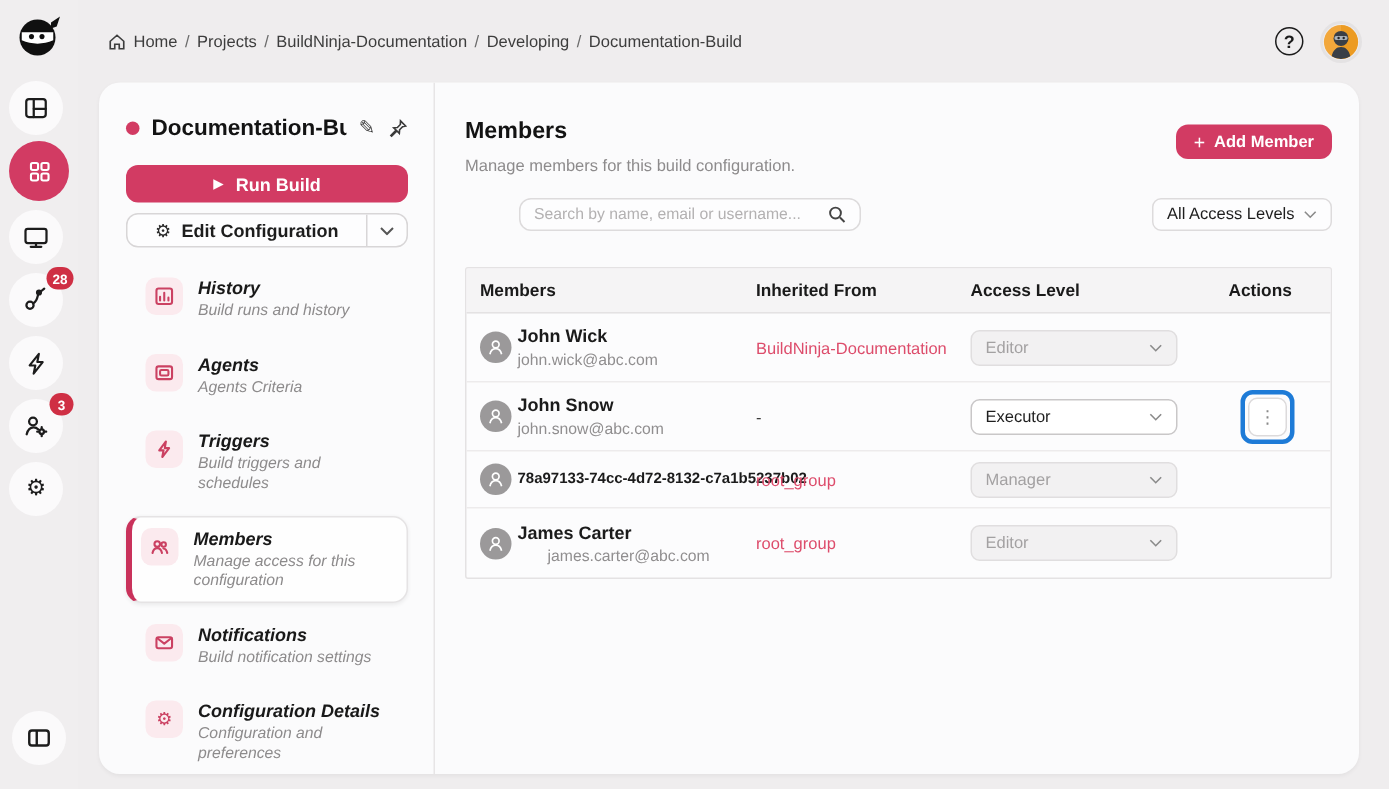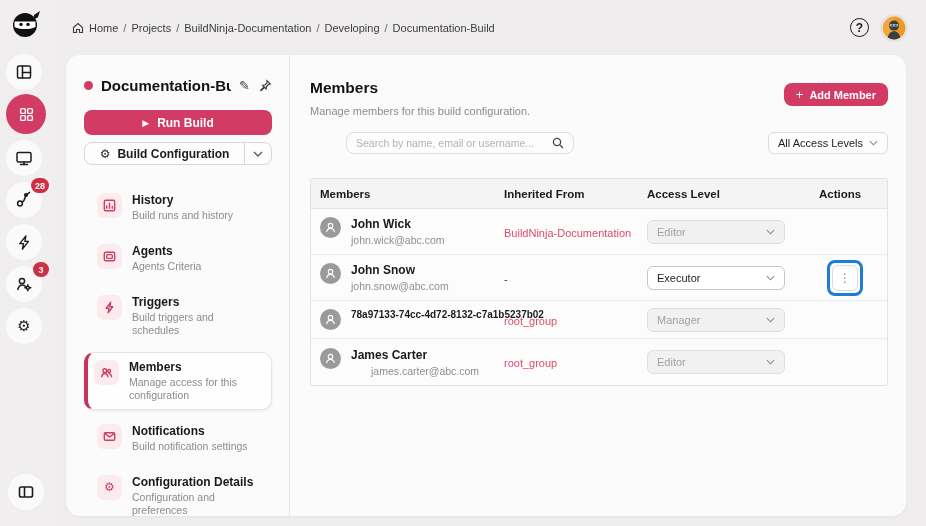--- a/index.html
+++ b/index.html
@@ -54,21 +54,21 @@
     display:flex; align-items:center; justify-content:center; gap:8px; cursor:pointer; }
   .run-play { font-size:9px; }
   .edit-btn { margin-top:7px; width:100%; height:23px; background:#fdfdfe;
     border:1px solid #d8d6d7; border-radius:8px; display:flex; align-items:stretch;
     font-size:12px; font-weight:600; color:#1d1d1d; overflow:hidden; }
   .edit-main { flex:1; display:flex; align-items:center; justify-content:center; gap:7px; cursor:pointer; }
   .edit-gear { font-size:12px; color:#2a2a2a; line-height:1; }
   .edit-caret { width:27px; border-left:1px solid #d8d6d7; display:flex; align-items:center;
     justify-content:center; color:#555; cursor:pointer; }
 
-  .nav { margin-top:20px; display:flex; flex-direction:column; gap:6px; }
+  .nav { margin-top:12px; display:flex; flex-direction:column; gap:6px;font-style:italic; }
   .nav-item { display:flex; gap:10px; padding:7px 9px; align-items:flex-start;
     border:1px solid transparent; border-left:4px solid transparent; border-radius:10px; cursor:pointer; }
   .nav-item.active { background:#fefefe; border-color:#e5e3e4; border-left:4px solid #c9325b;
     box-shadow:0 1px 3px rgba(0,0,0,.07); padding-left:6px; }
   .nav-icon { width:25px; height:25px; border-radius:7px; background:#fbeaee; color:#cb4162;
     display:flex; align-items:center; justify-content:center; flex-shrink:0; }
   .nav-label { font-size:12px; font-weight:bold; color:#191919; }
   .nav-desc { font-size:10.5px; color:#8d8b8c; margin-top:2px; line-height:1.25; }
 
   
@@ -95,21 +95,21 @@
 
   .table { margin-top:24px; border:1px solid #e4e2e3; border-radius:2px; background:#fcfcfd; }
   .thead { display:flex; align-items:center; background:#f5f4f5; height:30px;
     font-size:11.5px; font-weight:bold; color:#1a1a1a; border-bottom:1px solid #e4e2e3; }
   .tr { display:flex; align-items:center; border-bottom:1px solid #edebec; }
   .tr:last-child { border-bottom:none; }
   .c0 { width:193px; padding-left:9px; }
   .c1 { width:143px; }
   .c2 { width:172px; }
   .c3 { flex:1; padding-right:6px; }
-  .member-cell { display:flex; gap:10px; }
+  .member-cell { display:flex; align-items:center; gap:4px; }
   .m-avatar { width:21px; height:21px; border-radius:50%; background:#9b999a; flex-shrink:0;
     display:flex; align-items:center; justify-content:center; }
   .m-name { font-size:12px; font-weight:bold; color:#1b1b1b; white-space:nowrap; }
   .m-name.long { font-size:10px; }
   .m-email { font-size:10.5px; color:#908e8f; margin-top:3px; }
   .inherit { font-size:11px; color:#dd4c6b; }
   .inherit.plain { color:#3a3a3a; }
   .sel { width:138px; height:24px; border-radius:6px; border:1px solid #c9c7c8; background:#fff;
     display:flex; align-items:center; justify-content:space-between; padding:0 9px;
     font-size:11px; color:#1f1f1f; cursor:pointer; }
@@ -253,21 +253,21 @@
     </div>
 
     <button class="run-btn">
       <span class="run-play glyph">▶</span>
       <span>Run Build</span>
     </button>
 
     <div class="edit-btn">
       <div class="edit-main">
         <span class="edit-gear glyph">⚙</span>
-        <span>Build Configuration</span>
+        <span>Edit Configuration</span>
       </div>
       <div class="edit-caret">
         <svg width="10" height="6" viewBox="0 0 10 6" fill="none" stroke="currentColor" stroke-width="1.3">
           <polyline points="1,1 5,5 9,1"></polyline>
         </svg>
       </div>
     </div>
 
     <nav class="nav" id="side-nav">
   <div class="nav-item">

